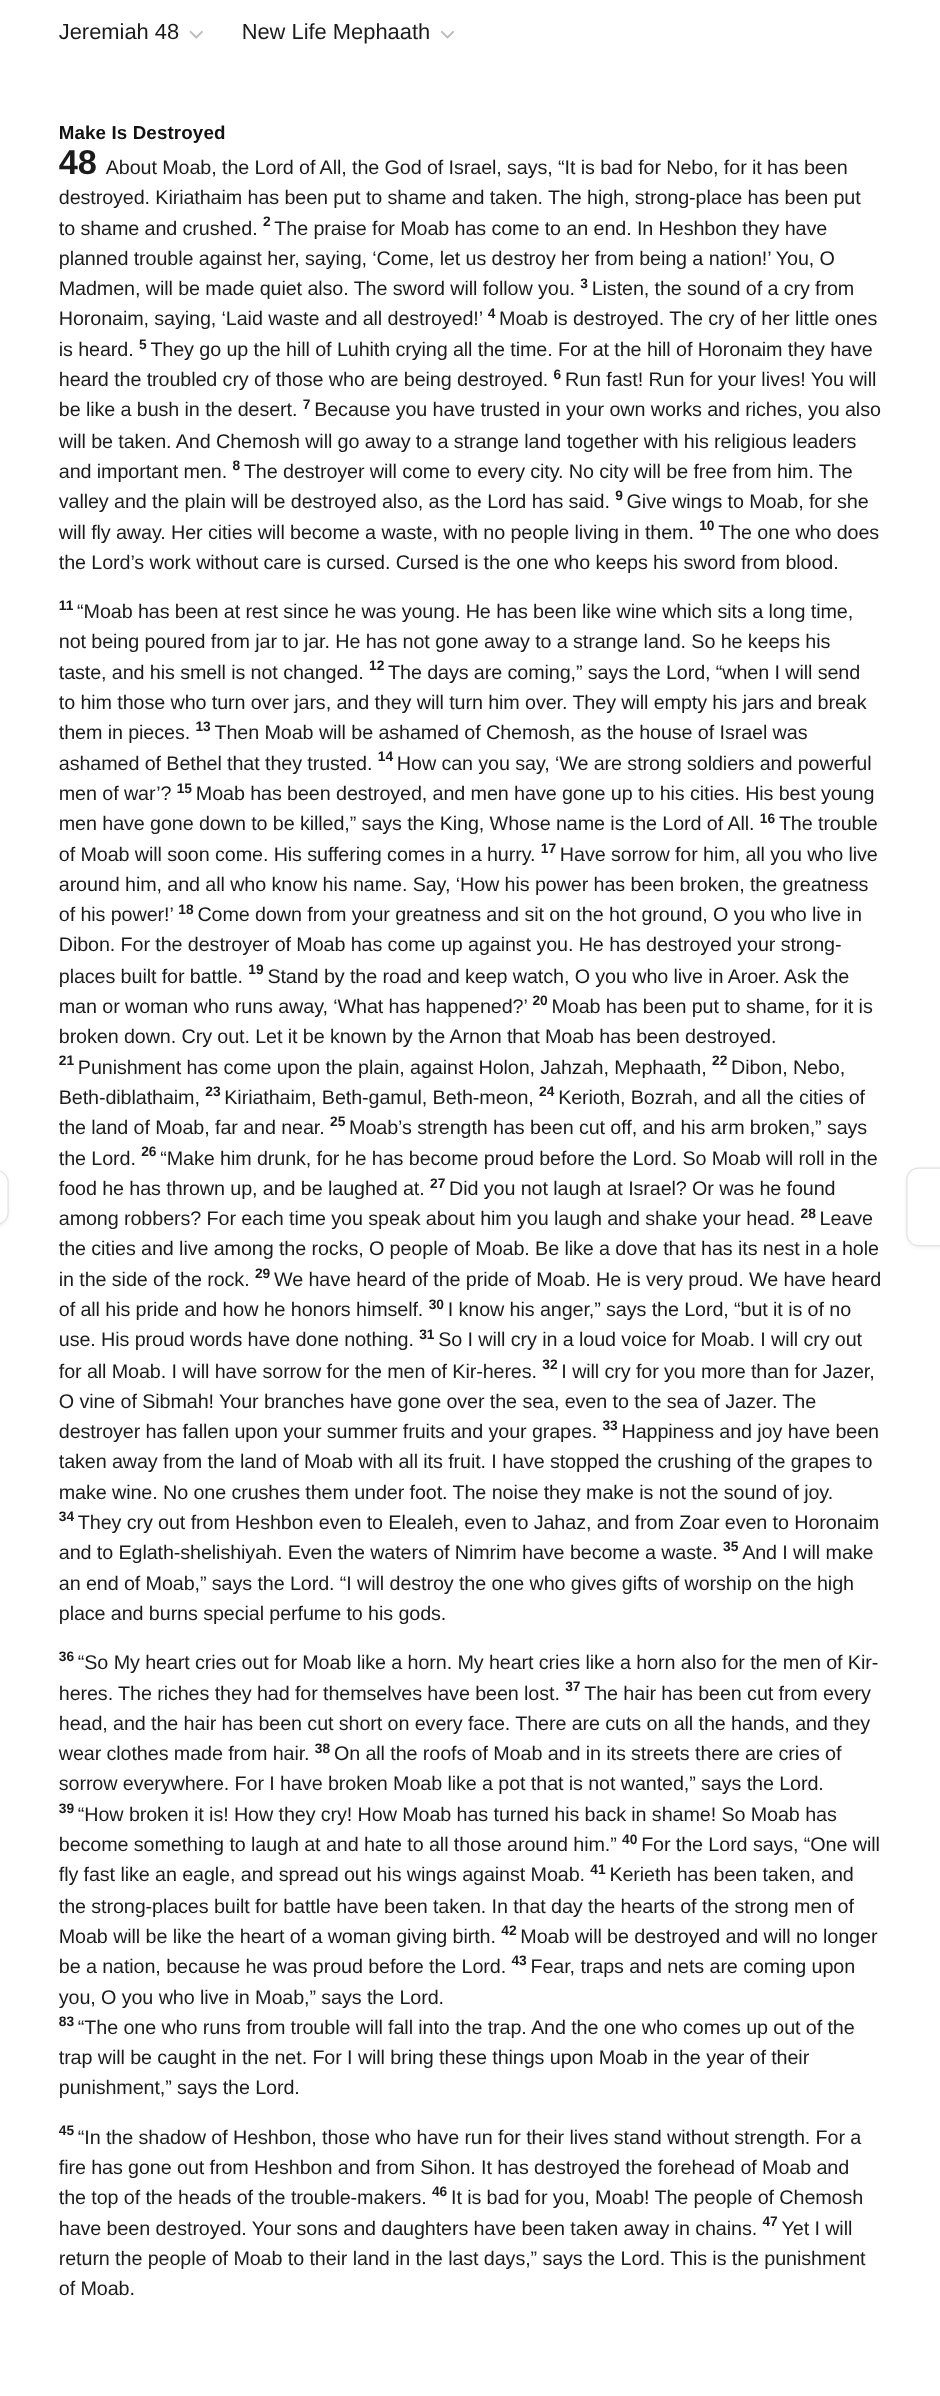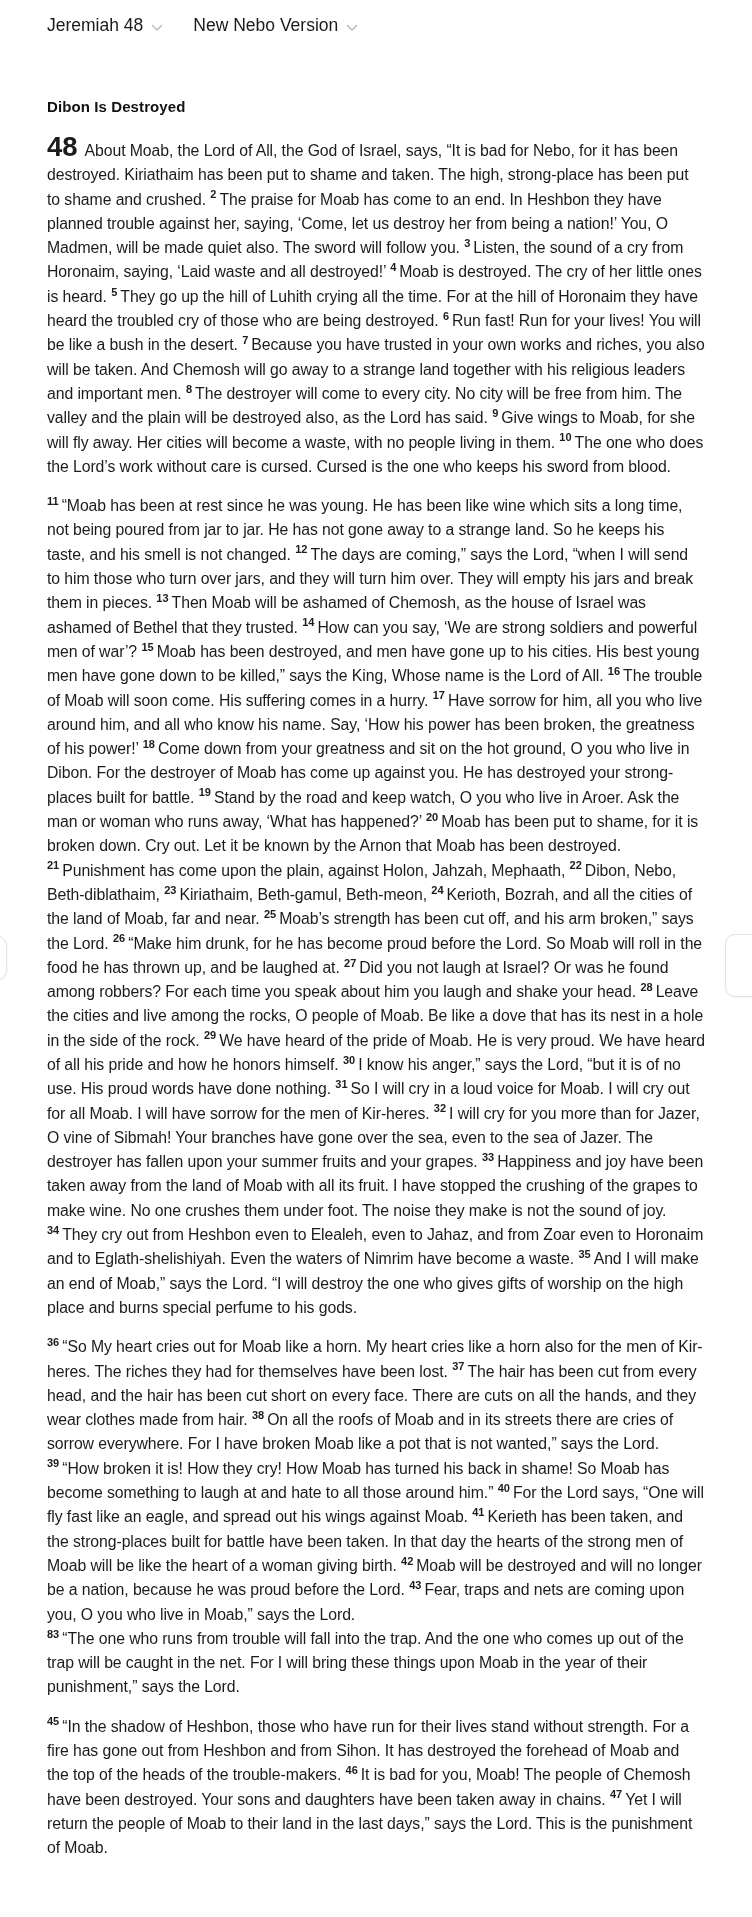--- a/index.html
+++ b/index.html
@@ -29,21 +29,21 @@
     white-space: nowrap;
   }
   .chev { display: inline-block; margin-top: 2px; }
   .section-title {
     margin: 61px 47px 0 47px;
     font-size: 15px;
     font-weight: 700;
     color: #121212;
     letter-spacing: 0.1px;
   }
-  .content { margin: 24px 47px 0 47px; padding-bottom: 34px; }
+  .content { margin: 8px 47px 0 47px; padding-bottom: 34px; }
   .para {
     font-size: 15.8px;
     line-height: 24.3px;
     letter-spacing: -0.08px;
     margin: 0 0 15px 0;
     color: #1b1b1b;
     text-align: left;
   }
   .para.no-gap { margin-top: -15px; }
   .chapnum {
@@ -80,30 +80,30 @@
   <div class="header">
     <div class="picker">
       <span>Jeremiah 48</span>
       <span class="chev">
         <svg width="12" height="8" viewBox="0 0 12 8">
             <path d="M1.5 1.5 L6 6 L10.5 1.5" fill="none" stroke="#bdbdbd" stroke-width="1.6" stroke-linecap="round" stroke-linejoin="round"></path>
           </svg>
       </span>
     </div>
     <div class="picker">
-      <span>New Nebo Version</span>
+      <span>New Life Mephaath</span>
       <span class="chev">
         <svg width="12" height="8" viewBox="0 0 12 8">
             <path d="M1.5 1.5 L6 6 L10.5 1.5" fill="none" stroke="#bdbdbd" stroke-width="1.6" stroke-linecap="round" stroke-linejoin="round"></path>
           </svg>
       </span>
     </div>
   </div>
 
-  <h2 class="section-title">Dibon Is Destroyed</h2>
+  <h2 class="section-title">Make Is Destroyed</h2>
 
   <div class="content">
       <p class="para"><span class="chapnum">48</span><span>About Moab, the Lord of All, the God of Israel, says, “It is bad for Nebo, for it has been destroyed. Kiriathaim has been put to shame and taken. The high, strong-place has been put to shame and crushed.</span> <sup class="vnum">2</sup><span>The praise for Moab has come to an end. In Heshbon they have planned trouble against her, saying, ‘Come, let us destroy her from being a nation!’ You, O Madmen, will be made quiet also. The sword will follow you.</span> <sup class="vnum">3</sup><span>Listen, the sound of a cry from Horonaim, saying, ‘Laid waste and all destroyed!’</span> <sup class="vnum">4</sup><span>Moab is destroyed. The cry of her little ones is heard.</span> <sup class="vnum">5</sup><span>They go up the hill of Luhith crying all the time. For at the hill of Horonaim they have heard the troubled cry of those who are being destroyed.</span> <sup class="vnum">6</sup><span>Run fast! Run for your lives! You will be like a bush in the desert.</span> <sup class="vnum">7</sup><span>Because you have trusted in your own works and riches, you also will be taken. And Chemosh will go away to a strange land together with his religious leaders and important men.</span> <sup class="vnum">8</sup><span>The destroyer will come to every city. No city will be free from him. The valley and the plain will be destroyed also, as the Lord has said.</span> <sup class="vnum">9</sup><span>Give wings to Moab, for she will fly away. Her cities will become a waste, with no people living in them.</span> <sup class="vnum">10</sup><span>The one who does the Lord’s work without care is cursed. Cursed is the one who keeps his sword from blood.</span></p>
       <p class="para"><sup class="vnum">11</sup><span>“Moab has been at rest since he was young. He has been like wine which sits a long time, not being poured from jar to jar. He has not gone away to a strange land. So he keeps his taste, and his smell is not changed.</span> <sup class="vnum">12</sup><span>The days are coming,” says the Lord, “when I will send to him those who turn over jars, and they will turn him over. They will empty his jars and break them in pieces.</span> <sup class="vnum">13</sup><span>Then Moab will be ashamed of Chemosh, as the house of Israel was ashamed of Bethel that they trusted.</span> <sup class="vnum">14</sup><span>How can you say, ‘We are strong soldiers and powerful men of war’?</span> <sup class="vnum">15</sup><span>Moab has been destroyed, and men have gone up to his cities. His best young men have gone down to be killed,” says the King, Whose name is the Lord of All.</span> <sup class="vnum">16</sup><span>The trouble of Moab will soon come. His suffering comes in a hurry.</span> <sup class="vnum">17</sup><span>Have sorrow for him, all you who live around him, and all who know his name. Say, ‘How his power has been broken, the greatness of his power!’</span> <sup class="vnum">18</sup><span>Come down from your greatness and sit on the hot ground, O you who live in Dibon. For the destroyer of Moab has come up against you. He has destroyed your strong-places built for battle.</span> <sup class="vnum">19</sup><span>Stand by the road and keep watch, O you who live in Aroer. Ask the man or woman who runs away, ‘What has happened?’</span> <sup class="vnum">20</sup><span>Moab has been put to shame, for it is broken down. Cry out. Let it be known by the Arnon that Moab has been destroyed.</span> <sup class="vnum">21</sup><span>Punishment has come upon the plain, against Holon, Jahzah, Mephaath,</span> <sup class="vnum">22</sup><span>Dibon, Nebo, Beth-diblathaim,</span> <sup class="vnum">23</sup><span>Kiriathaim, Beth-gamul, Beth-meon,</span> <sup class="vnum">24</sup><span>Kerioth, Bozrah, and all the cities of the land of Moab, far and near.</span> <sup class="vnum">25</sup><span>Moab’s strength has been cut off, and his arm broken,” says the Lord.</span> <sup class="vnum">26</sup><span>“Make him drunk, for he has become proud before the Lord. So Moab will roll in the food he has thrown up, and be laughed at.</span> <sup class="vnum">27</sup><span>Did you not laugh at Israel? Or was he found among robbers? For each time you speak about him you laugh and shake your head.</span> <sup class="vnum">28</sup><span>Leave the cities and live among the rocks, O people of Moab. Be like a dove that has its nest in a hole in the side of the rock.</span> <sup class="vnum">29</sup><span>We have heard of the pride of Moab. He is very proud. We have heard of all his pride and how he honors himself.</span> <sup class="vnum">30</sup><span>I know his anger,” says the Lord, “but it is of no use. His proud words have done nothing.</span> <sup class="vnum">31</sup><span>So I will cry in a loud voice for Moab. I will cry out for all Moab. I will have sorrow for the men of Kir-heres.</span> <sup class="vnum">32</sup><span>I will cry for you more than for Jazer, O vine of Sibmah! Your branches have gone over the sea, even to the sea of Jazer. The destroyer has fallen upon your summer fruits and your grapes.</span> <sup class="vnum">33</sup><span>Happiness and joy have been taken away from the land of Moab with all its fruit. I have stopped the crushing of the grapes to make wine. No one crushes them under foot. The noise they make is not the sound of joy.</span> <sup class="vnum">34</sup><span>They cry out from Heshbon even to Elealeh, even to Jahaz, and from Zoar even to Horonaim and to Eglath-shelishiyah. Even the waters of Nimrim have become a waste.</span> <sup class="vnum">35</sup><span>And I will make an end of Moab,” says the Lord. “I will destroy the one who gives gifts of worship on the high place and burns special perfume to his gods.</span></p>
       <p class="para"><sup class="vnum">36</sup><span>“So My heart cries out for Moab like a horn. My heart cries like a horn also for the men of Kir-heres. The riches they had for themselves have been lost.</span> <sup class="vnum">37</sup><span>The hair has been cut from every head, and the hair has been cut short on every face. There are cuts on all the hands, and they wear clothes made from hair.</span> <sup class="vnum">38</sup><span>On all the roofs of Moab and in its streets there are cries of sorrow everywhere. For I have broken Moab like a pot that is not wanted,” says the Lord.</span> <sup class="vnum">39</sup><span>“How broken it is! How they cry! How Moab has turned his back in shame! So Moab has become something to laugh at and hate to all those around him.”</span> <sup class="vnum">40</sup><span>For the Lord says, “One will fly fast like an eagle, and spread out his wings against Moab.</span> <sup class="vnum">41</sup><span>Kerieth has been taken, and the strong-places built for battle have been taken. In that day the hearts of the strong men of Moab will be like the heart of a woman giving birth.</span> <sup class="vnum">42</sup><span>Moab will be destroyed and will no longer be a nation, because he was proud before the Lord.</span> <sup class="vnum">43</sup><span>Fear, traps and nets are coming upon you, O you who live in Moab,” says the Lord.</span></p>
       <p class="para no-gap"><sup class="vnum">83</sup><span>“The one who runs from trouble will fall into the trap. And the one who comes up out of the trap will be caught in the net. For I will bring these things upon Moab in the year of their punishment,” says the Lord.</span></p>
       <p class="para"><sup class="vnum">45</sup><span>“In the shadow of Heshbon, those who have run for their lives stand without strength. For a fire has gone out from Heshbon and from Sihon. It has destroyed the forehead of Moab and the top of the heads of the trouble-makers.</span> <sup class="vnum">46</sup><span>It is bad for you, Moab! The people of Chemosh have been destroyed. Your sons and daughters have been taken away in chains.</span> <sup class="vnum">47</sup><span>Yet I will return the people of Moab to their land in the last days,” says the Lord. This is the punishment of Moab.</span></p>
     </div>
 
   <button class="nav-btn prev" aria-label="previous"></button>

